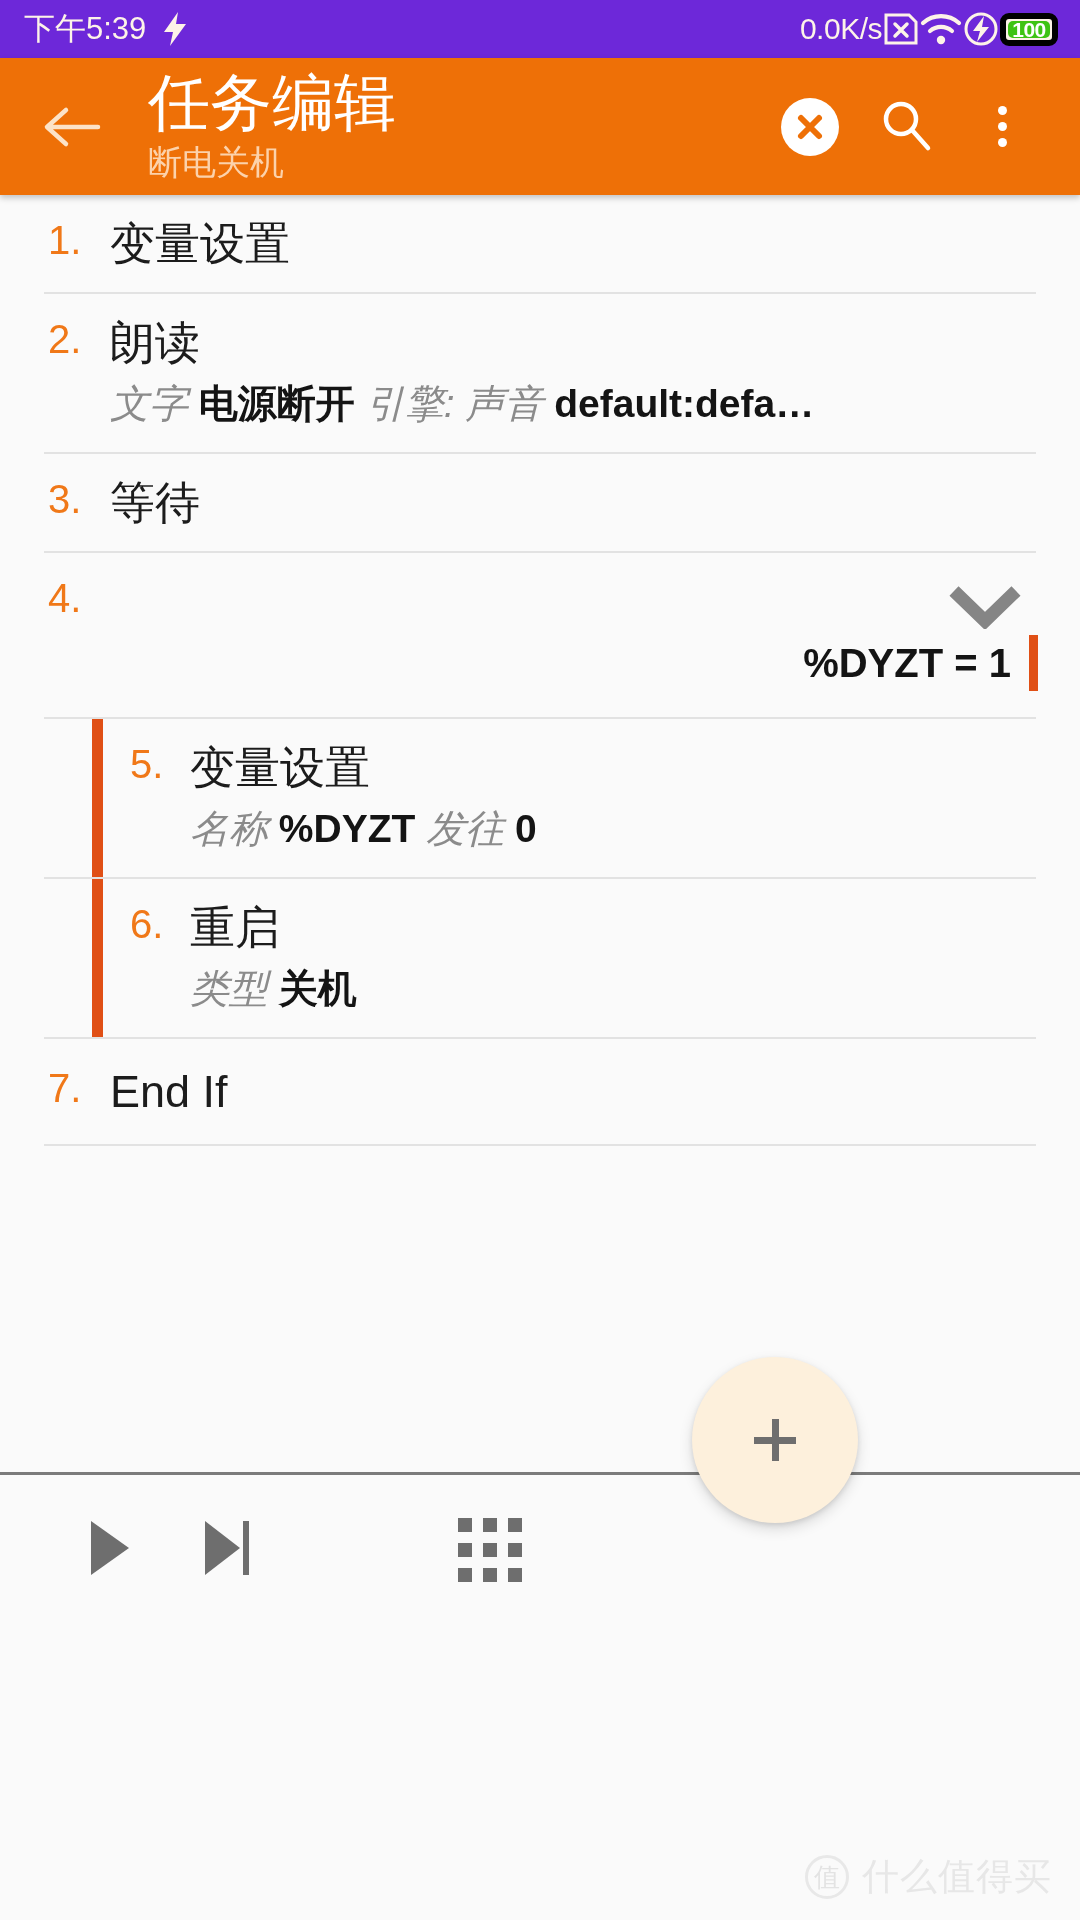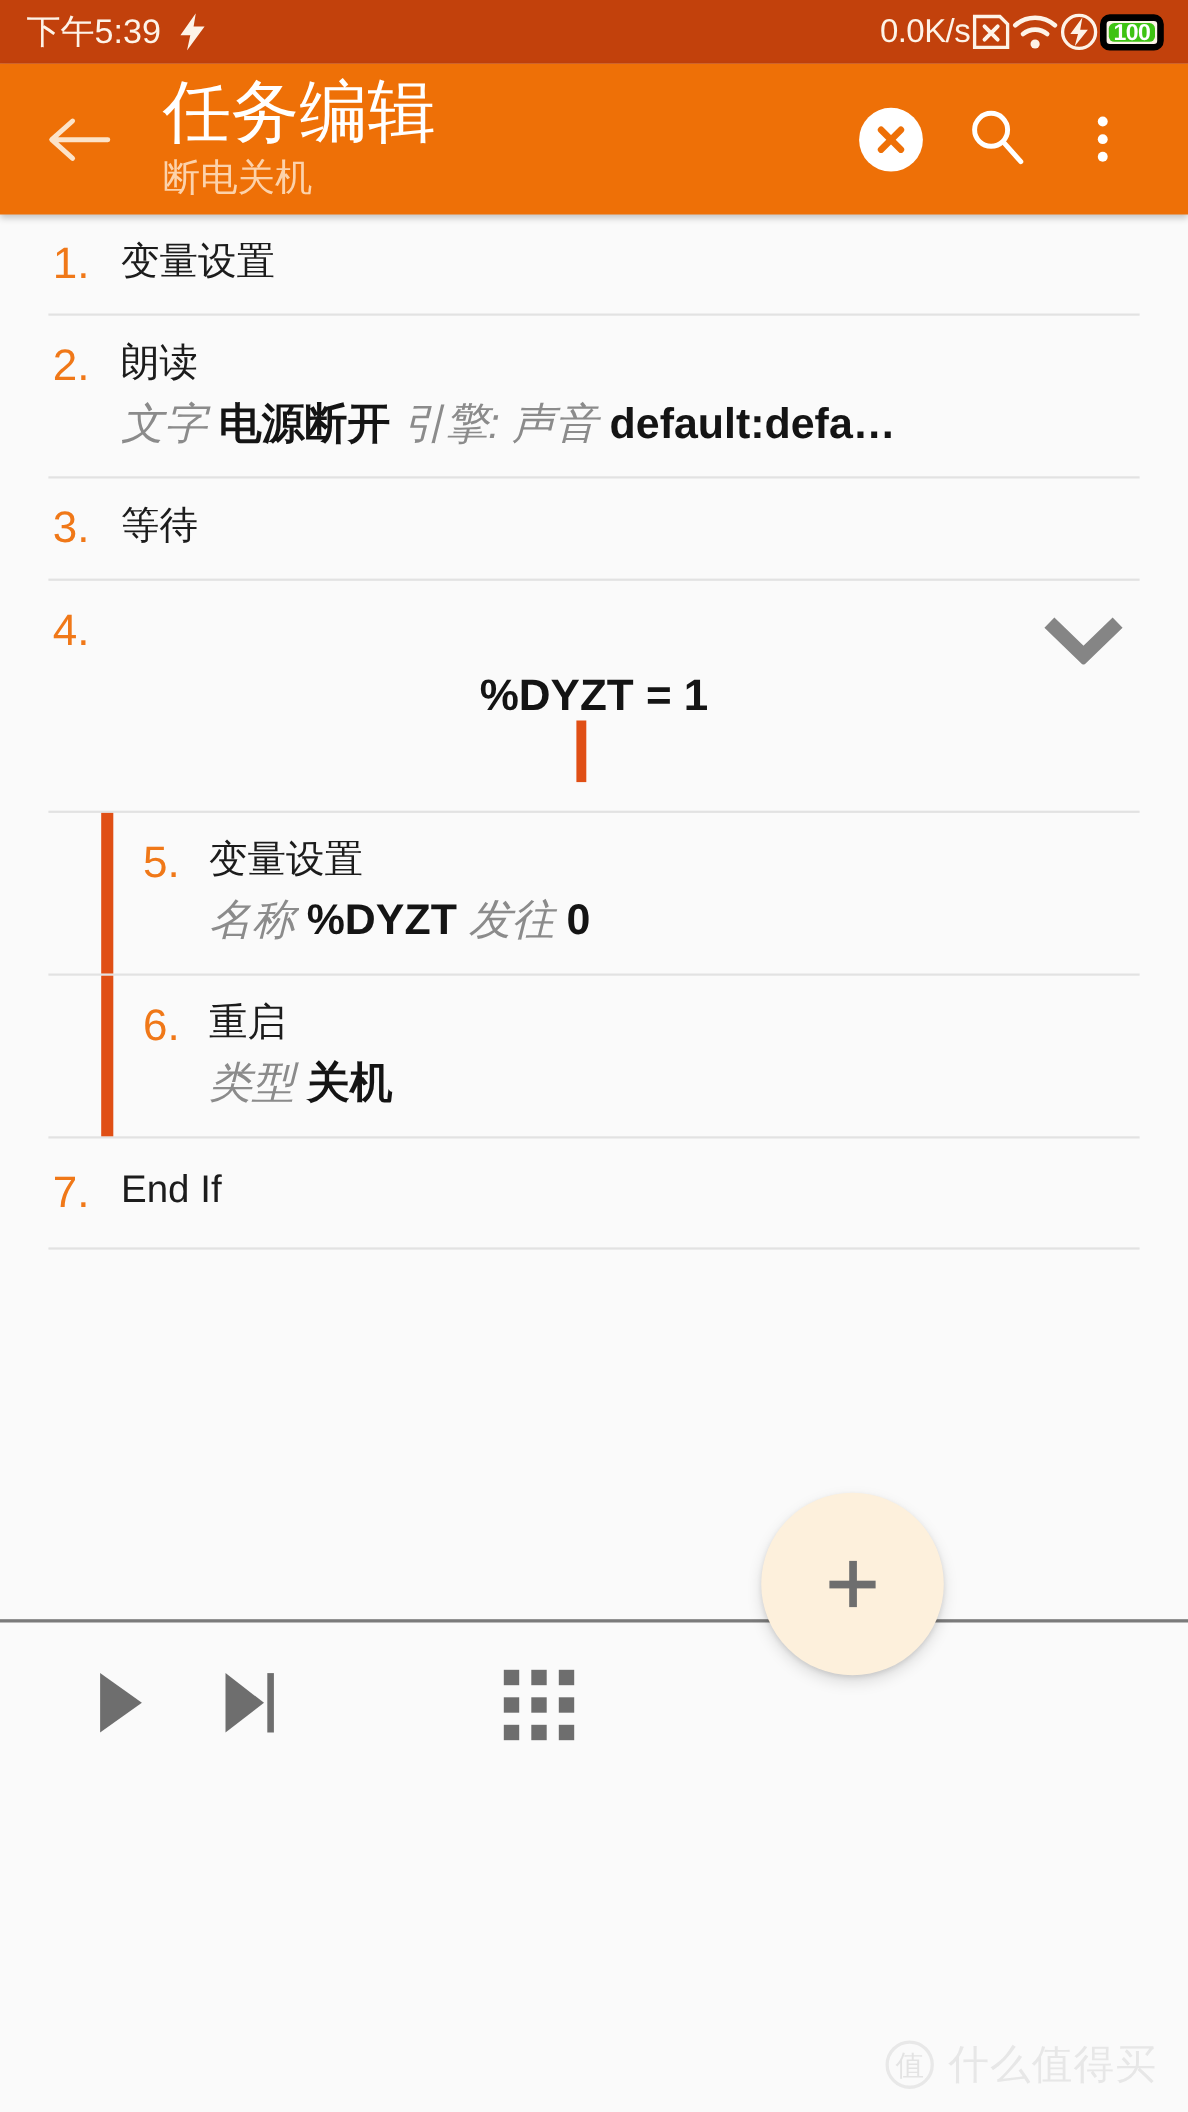--- a/index.html
+++ b/index.html
@@ -8,21 +8,21 @@
     background: #fafafa;
     font-family: "Liberation Sans", "DejaVu Sans", sans-serif;
     overflow: hidden;
   }
   #screen { position: relative; width: 1080px; height: 1920px; background: #fafafa; }
 
   
   .statusbar {
     position: absolute; top: 0; left: 0;
     width: 1080px; height: 58px;
-    background: #c2410c;
+    background: #6d28d9;
     display: flex; align-items: center;
     padding: 0 22px 0 24px;
     color: #fdf3e8;
   }
   .sb-time { font-size: 31px; letter-spacing: 0px; color: #fdf3e8; font-weight: 400; }
   .sb-bolt { margin-left: 16px; display: inline-flex; align-items: center; }
   .sb-right { margin-left: auto; display: flex; align-items: center; gap: 1px; }
   .sb-speed { font-size: 30px; color: #fdf3e8; font-weight: 400; letter-spacing: -0.5px; }
   .sb-icon { display: inline-flex; align-items: center; justify-content: center; }
   .sb-batt {
@@ -74,34 +74,34 @@
   .indent-bar {
     position: absolute; left: 92px; top: 0; bottom: 0; width: 11px; background: #e04f15;
   }
   .num {
     color: #f07818; font-size: 40px; line-height: 1.16; font-weight: 400;
     min-width: 62px; flex: none; letter-spacing: 0px;
   }
   .row.indented .num { min-width: 60px; }
   .body { flex: 1 1 auto; min-width: 0; }
   .title {
-    font-size: 35px; color: #1c1c1c; line-height: 1.18; font-weight: 400;
+    font-size: 45px; color: #1c1c1c; line-height: 1.18; font-weight: 400;
     white-space: nowrap; overflow: hidden;
   }
   .sub {
     font-size: 39px; line-height: 1.3; margin-top: 10px;
     white-space: nowrap; overflow: hidden; color: #1c1c1c;
   }
   .sub .lbl { color: #8b8b8b; font-style: italic; font-weight: 400; }
   .sub .val { color: #141414; font-weight: 700; }
   .divider { height: 2px; background: #e2e2e2; margin: 0 44px 0 44px; }
   .chev { position: absolute; right: 58px; top: 30px; }
   .cond-row {
     display: flex; align-items: center; justify-content: flex-end;
-    padding: 14px 0 26px 0; margin-right: 0px; flex-direction: column;
+    padding: 14px 0 26px 0; margin-right: 0px;
   }
   .cond-text { font-size: 40px; font-weight: 700; color: #141414; letter-spacing: 0px; }
   .cond-bar { width: 9px; height: 56px; background: #e04f15; margin-left: 18px; margin-right: 42px; }
 
   
   .bottombar {
     position: absolute; left: 0; bottom: 0;
     width: 1080px; height: 448px;
     background: #fafafa;
     border-top: 3px solid #7b7b7b;

